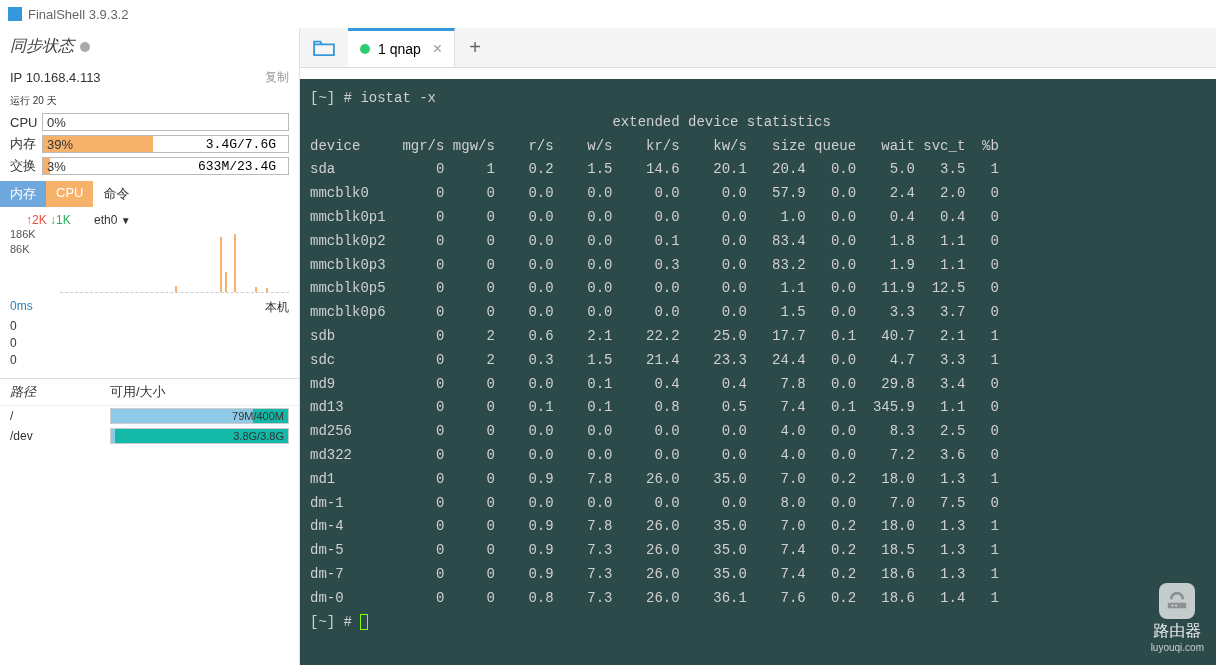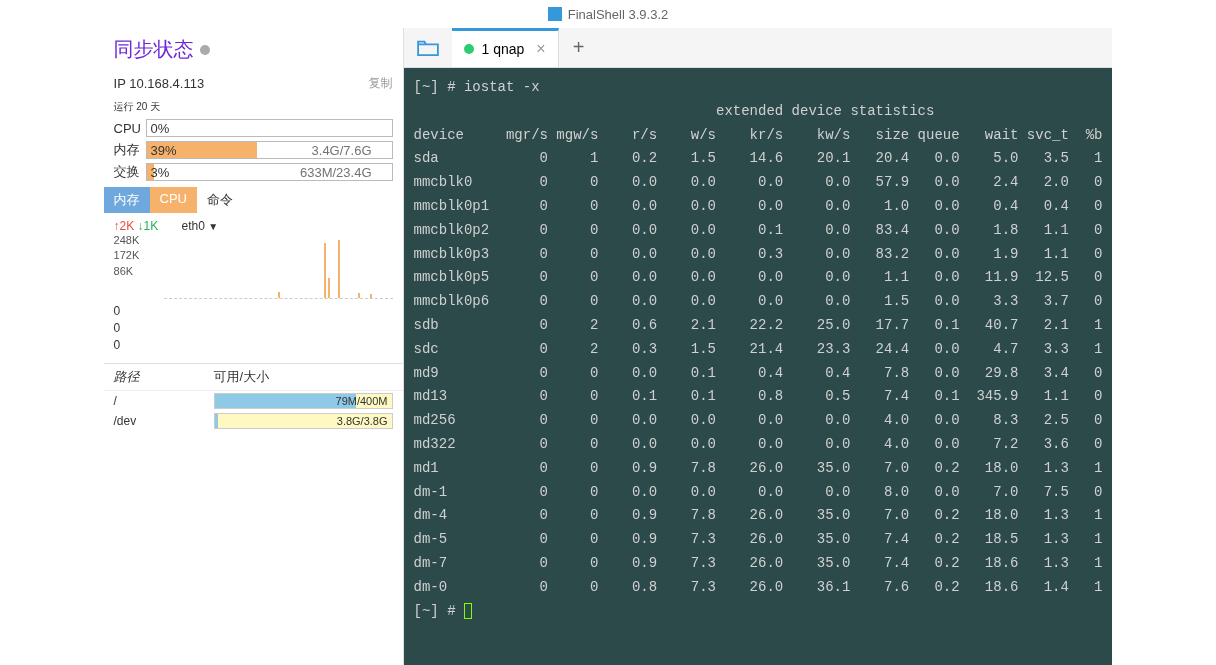--- a/index.html
+++ b/index.html
@@ -1,55 +1,55 @@
 <!DOCTYPE html>
 <html><head>
 <meta charset="utf-8">
 <style>
 * { box-sizing: border-box; margin: 0; padding: 0; }
 html, body { width: 1216px; height: 665px; font-family: -apple-system, "Segoe UI", Arial, sans-serif; font-size: 13px; overflow: hidden; background: #fff; }
-.app { display: flex; flex-direction: column; height: 100%; align-items: center; }
+.app { display: flex; flex-direction: column; height: 100%; }
 .titlebar { height: 28px; display: flex; align-items: center; padding: 0 8px; color: #666; font-size: 13px; background: #fff; }
 .titlebar .ticon { width: 14px; height: 14px; background: #3498db; margin-right: 6px; display: inline-block; }
 .main { flex: 1; display: flex; min-height: 0; }
 .sidebar { width: 300px; border-right: 1px solid #e0e0e0; display: flex; flex-direction: column; overflow: hidden; }
-.sync { display: flex; align-items: center; padding: 8px 10px; font-size: 20px; color: #6d28d9; }
+.sync { display: flex; align-items: center; padding: 8px 10px; font-size: 16px; color: #404040; font-style: italic; }
 .sync .dot { width: 10px; height: 10px; border-radius: 50%; background: #aaa; margin-left: 6px; }
 .iprow { display: flex; align-items: center; justify-content: space-between; padding: 4px 10px; color: #333; }
 .iprow .copy { color: #999; font-size: 12px; }
 .sysbtn { margin: 4px 8px 8px; border: 1px solid #bbb; background: #fcfcfc; text-align: center; padding: 5px 0; font-size: 14px; color: #333; cursor: pointer; }
 .info { padding: 2px 10px; color: #333; font-size: 10px; line-height: 1.7; }
 .metric { display: flex; align-items: center; padding: 2px 10px; font-size: 13px; }
 .metric .lbl { width: 32px; color: #333; }
 .metric .bar { flex: 1; height: 18px; border: 1px solid #bbb; position: relative; background: #fff; display: flex; align-items: center; }
 .metric .fill { position: absolute; left: 0; top: 0; bottom: 0; background: #f6b26b; }
 .metric .pct { position: relative; z-index: 1; padding-left: 4px; color: #333; }
-.metric .rt { position: absolute; right: 20px; z-index: 1; color: #737373; }
+.metric .rt { position: absolute; right: 12px; z-index: 1; color: #000000; font-family: Liberation Mono, monospace; }
 .tabs2 { display: flex; margin-top: 4px; }
 .tabs2 .tab { padding: 4px 10px; font-size: 13px; color: #333; cursor: pointer; }
 .tabs2 .tab.active { background: #f6b26b; color: #fff; }
 .tabs2 .tab:first-child { color: #fff; background: #6fa8dc; }
 .netgraph { padding: 6px 10px 2px; position: relative; height: 90px; }
-.netlabels { font-size: 12px; }
+.netlabels { font-size: 12px; margin-left: 16px; }
 .netlabels .up { color: #e74c3c; }
 .netlabels .dn { color: #27ae60; }
 .netlabels .if { color: #333; margin-left: 20px; }
 .netlabels .chev { font-size: 10px; color: #333; }
 .yax { font-size: 11px; color: #555; line-height: 1.4; }
 .spark { position: absolute; right: 10px; bottom: 4px; left: 60px; height: 60px; border-bottom: 1px dashed #ccc; }
 .spark .barline { position: absolute; bottom: 0; width: 2px; background: #f6b26b; }
 .latency { display: flex; justify-content: space-between; padding: 2px 10px; font-size: 12px; color: #2980b9; }
 .latency .host { color: #333; }
 .latnums { padding: 0 10px 4px; font-size: 12px; color: #333; line-height: 1.4; }
 .fs { border-top: 1px solid #ddd; margin-top: 6px; }
 .fs .hdr { display: flex; padding: 4px 10px; font-size: 13px; color: #333; border-bottom: 1px solid #eee; }
 .fs .hdr .c1 { width: 100px; font-style: italic; }
 .fs .row { display: flex; align-items: center; padding: 2px 10px; font-size: 12px; }
 .fs .row .c1 { width: 100px; color: #333; }
-.fs .row .barw { flex: 1; height: 16px; border: 1px solid #ccc; position: relative; display: flex; align-items: center; justify-content: flex-end; padding-right: 4px; background: #fef9c3; }
+.fs .row .barw { flex: 1; height: 16px; border: 1px solid #ccc; position: relative; display: flex; align-items: center; justify-content: flex-end; padding-right: 4px; background: #14b8a6; }
 .fs .row .fillfs { position: absolute; left: 0; top: 0; bottom: 0; background: #8ecae6; }
 .fs .row .txt { position: relative; z-index: 1; color: #333; font-size: 11px; }
 .content { flex: 1; display: flex; flex-direction: column; min-width: 0; background: #fff; }
 .tabbar { height: 40px; background: #f5f5f5; border-bottom: 1px solid #ddd; display: flex; align-items: stretch; }
 .tabbar .folder { width: 48px; display: flex; align-items: center; justify-content: center; cursor: pointer; }
 .tabbar .folder svg { width: 22px; height: 18px; }
 .tabbar .ttab { display: flex; align-items: center; padding: 0 12px; background: #fff; border-top: 3px solid #3498db; border-right: 1px solid #ddd; font-size: 14px; gap: 8px; }
 .tabbar .ttab .gdot { width: 10px; height: 10px; border-radius: 50%; background: #2ecc71; }
 .tabbar .ttab .x { color: #999; cursor: pointer; font-size: 16px; margin-left: 4px; }
 .tabbar .plus { width: 40px; display: flex; align-items: center; justify-content: center; color: #666; font-size: 20px; cursor: pointer; }
@@ -106,33 +106,36 @@
         <div class="tab active">CPU</div>
         <div class="tab">命令</div>
       </div>
       <div class="netgraph">
         <div class="netlabels">
           <span class="up">↑2K</span>
           <span class="dn">↓1K</span>
           <span class="if"><span>eth0</span> <span class="chev">▼</span></span>
         </div>
         <div class="yax">
-          <div>248K</div>
-          <div>172K</div>
+          <div>186K</div>
           <div>86K</div>
         </div>
         <div class="spark">
           <div class="barline" style="left:70%; height:55px;"></div>
           <div class="barline" style="left:72%; height:20px;"></div>
           <div class="barline" style="left:76%; height:58px;"></div>
           <div class="barline" style="left:50%; height:6px;"></div>
           <div class="barline" style="left:85%; height:5px;"></div>
           <div class="barline" style="left:90%; height:4px;"></div>
         </div>
       </div>
+      <div class="latency">
+        <span>0ms</span>
+        <span class="host">本机</span>
+      </div>
       <div class="latnums">
         <div>0</div>
         <div>0</div>
         <div>0</div>
       </div>
       <div class="fs">
         <div class="hdr">
           <span class="c1">路径</span>
           <span>可用/大小</span>
         </div>
@@ -146,21 +149,21 @@
         <div class="row">
           <span class="c1">/dev</span>
           <div class="barw">
               <div class="fillfs" style="width:2%"></div>
               <span class="txt">3.8G/3.8G</span>
             </div>
         </div>
       </div>
     </div>
 
-    <div class="content" style="position:relative;">
+    <div class="content" style="position:relative;gap:11px;">
       <div class="tabbar">
         <div class="folder">
           <svg viewBox="0 0 24 20">
               <path fill="none" stroke="#3498db" stroke-width="2" d="M1 3 h7 l2 3 h13 v12 h-22 z M1 6 h22"></path>
             </svg>
         </div>
         <div class="ttab">
           <span class="gdot"></span>
           <span>1 qnap</span>
           <span class="x">×</span>
@@ -183,15 +186,26 @@
 md13           0     0    0.1    0.1     0.8     0.5    7.4   0.1  345.9   1.1   0
 md256          0     0    0.0    0.0     0.0     0.0    4.0   0.0    8.3   2.5   0
 md322          0     0    0.0    0.0     0.0     0.0    4.0   0.0    7.2   3.6   0
 md1            0     0    0.9    7.8    26.0    35.0    7.0   0.2   18.0   1.3   1
 dm-1           0     0    0.0    0.0     0.0     0.0    8.0   0.0    7.0   7.5   0
 dm-4           0     0    0.9    7.8    26.0    35.0    7.0   0.2   18.0   1.3   1
 dm-5           0     0    0.9    7.3    26.0    35.0    7.4   0.2   18.5   1.3   1
 dm-7           0     0    0.9    7.3    26.0    35.0    7.4   0.2   18.6   1.3   1
 dm-0           0     0    0.8    7.3    26.0    36.1    7.6   0.2   18.6   1.4   1
 <span>[~] # </span><span class="cursor"></span></div>
+      <div class="watermark">
+        <div class="wmicon">
+          <svg viewBox="0 0 24 24">
+              <path fill="#999" d="M4 10 a8 8 0 0 1 16 0 h-3 a5 5 0 0 0 -10 0 z M2 20 h20 v-6 h-20 z"></path>
+              <circle cx="7" cy="17" r="1" fill="#fff"></circle>
+              <circle cx="11" cy="17" r="1" fill="#fff"></circle>
+            </svg>
+        </div>
+        <div style="font-size:16px;">路由器</div>
+        <div style="font-size:10px; opacity:0.8;">luyouqi.com</div>
+      </div>
     </div>
   </div>
 </div>
 
 </body></html>

